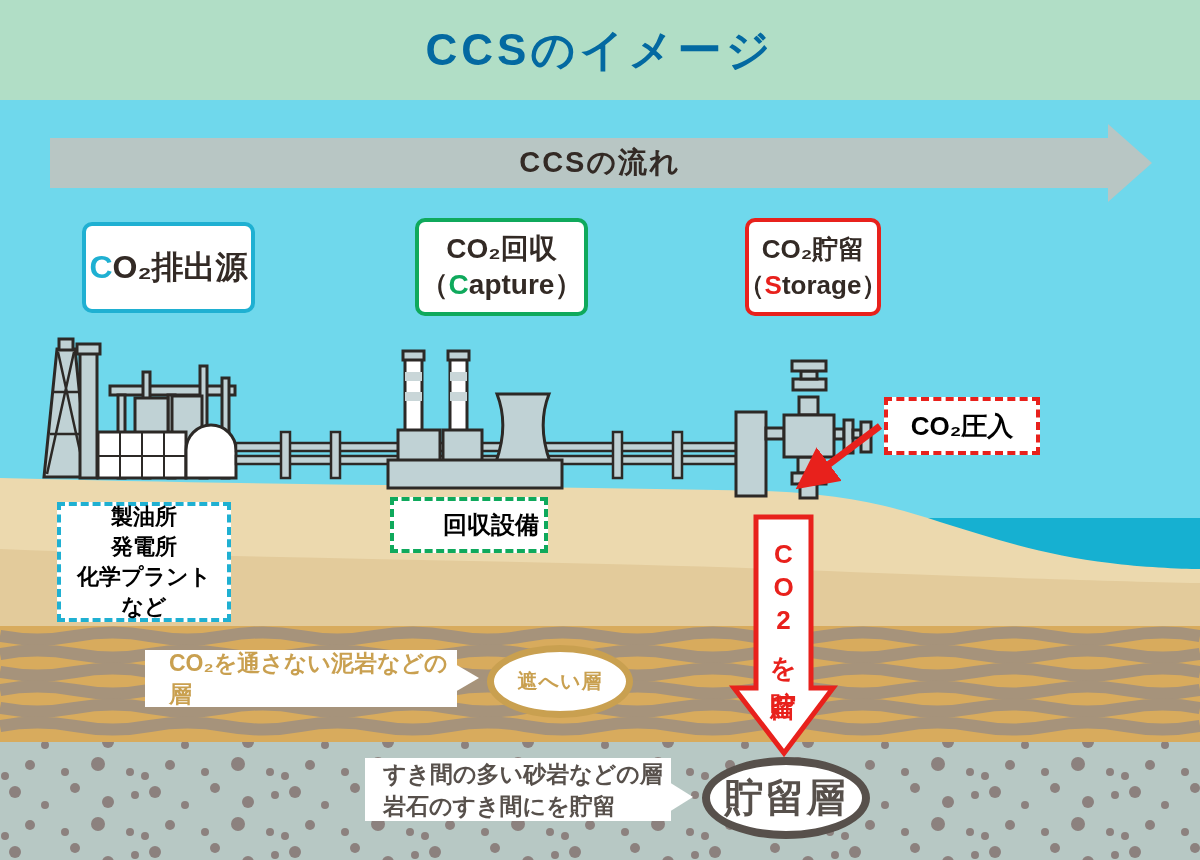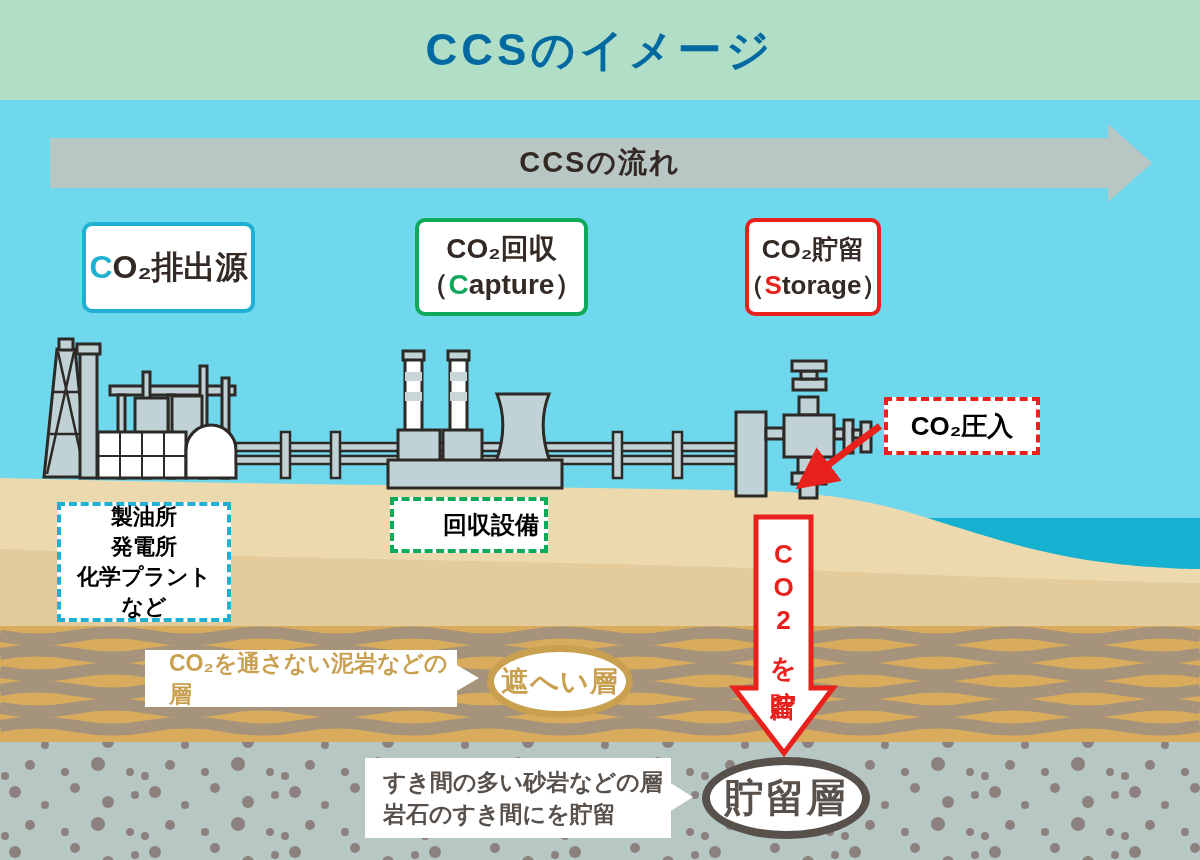--- a/index.html
+++ b/index.html
@@ -53,22 +53,22 @@
   .callout { position:absolute; background:#fff; z-index:3; font-weight:bold; }
   .callout-cap { left:145px; top:650px; width:312px; height:57px;
     display:flex; align-items:center; justify-content:center;
     color:#c9a050; font-size:23px;padding-left:24px; }
   .callout-cap-tip { position:absolute; left:455px; top:664px; width:0; height:0; z-index:3;
     border-top:14px solid transparent; border-bottom:14px solid transparent;
     border-left:24px solid #fff; }
   .oval { position:absolute; background:#fff; border-radius:50%; z-index:3;
     display:flex; align-items:center; justify-content:center; font-weight:bold; }
   .oval-cap { left:487px; top:645px; width:146px; height:73px;
-    border:7px solid #c9a050; color:#c9a050; font-size:28px; letter-spacing:1px;text-align:center; }
-  .callout-storage { left:365px; top:758px; width:306px; height:80px;
+    border:7px solid #c9a050; color:#c9a050; font-size:20px; letter-spacing:1px;text-align:center; }
+  .callout-storage { left:365px; top:758px; width:306px; height:63px;
     display:flex; flex-direction:column; justify-content:center;
     padding-left:18px; color:#57504b; font-size:23px; line-height:32px; }
   .callout-storage-tip { position:absolute; left:669px; top:782px; width:0; height:0; z-index:3;
     border-top:15px solid transparent; border-bottom:15px solid transparent;
     border-left:24px solid #fff; }
   .oval-storage { left:702px; top:757px; width:168px; height:82px;
     border:8px solid #57504b; color:#57504b; font-size:39px; letter-spacing:2px; }
 </style>
 </head>
 <body>

